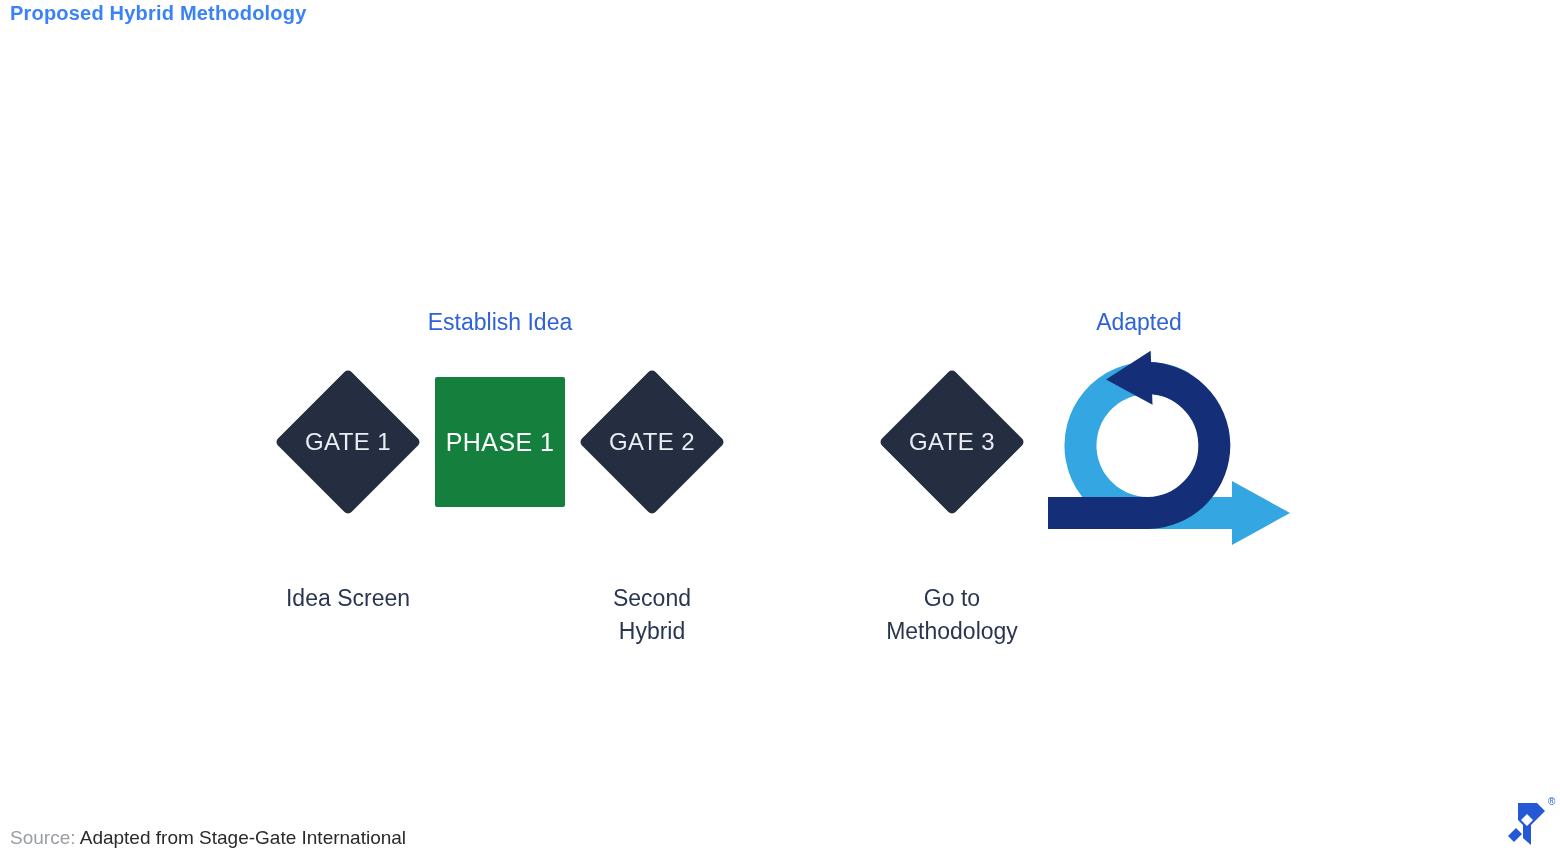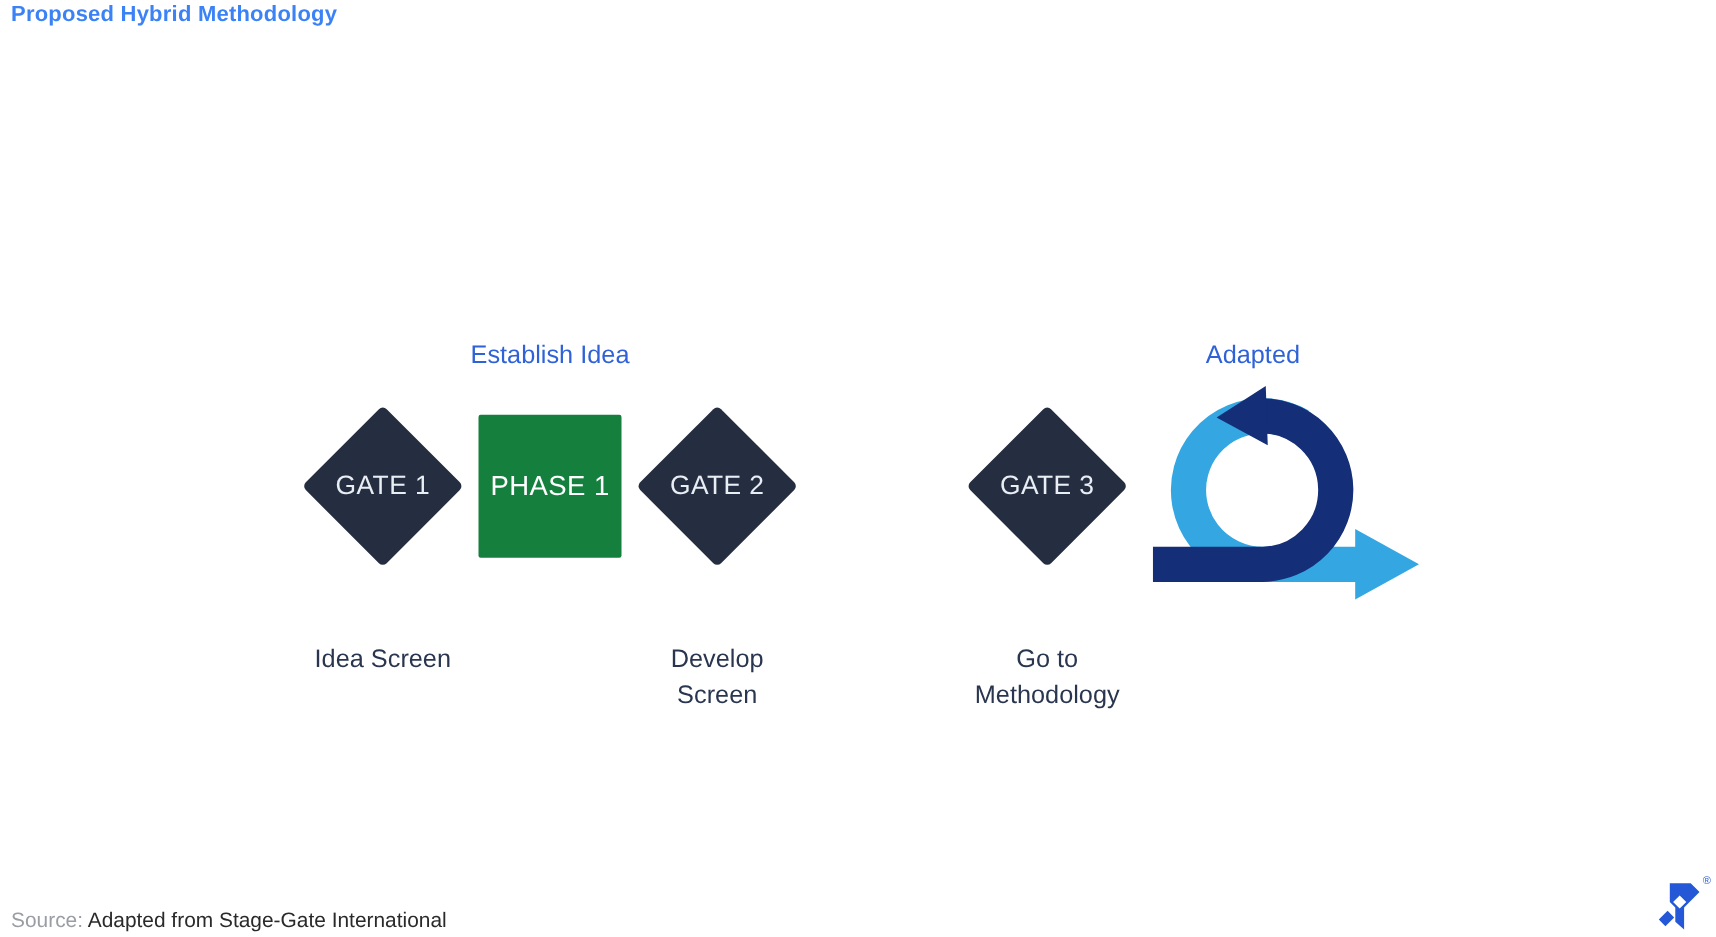--- a/index.html
+++ b/index.html
@@ -71,21 +71,21 @@
 
       <path d="M133.8 37.1 A67.5 67.5 0 1 0 100 163 L186 163" fill="none" stroke-width="32" stroke="#34A7E2"></path>
       <polygon points="184,131 184,195 242,163" fill="#34A7E2"></polygon>
 
       <path d="M0 163 L100 163 A67.5 67.5 0 1 0 97.6 28" fill="none" stroke-width="32" stroke="#142E77"></path>
       <polygon points="58,29.5 102.7,0.8 104.5,54.8" fill="#142E77"></polygon>
     </svg>
   </div>
 
   <div class="bottom-label" style="left:348px; width:200px">Idea Screen</div>
-  <div class="bottom-label" style="left:652px; width:130px">Develop Screen</div>
+  <div class="bottom-label" style="left:652px; width:130px">Second Hybrid</div>
   <div class="bottom-label" style="left:952px; width:175px">Go to Methodology</div>
 
   <div class="footer-source">
     <span class="prefix">Source:</span>
     <span>Adapted from Stage-Gate International</span>
   </div>
 
   <div class="logo-wrap">
     <svg width="42" height="48" viewBox="0 0 42 48" xmlns="http://www.w3.org/2000/svg">
       <path fill-rule="evenodd" d="M12 2 L31 2 L39 10 L25 24 L25 44 L17 37 L17 24 L12 19 Z M21 13 L27 19 L21 25 L15 19 Z" fill="#2458D7"></path>

